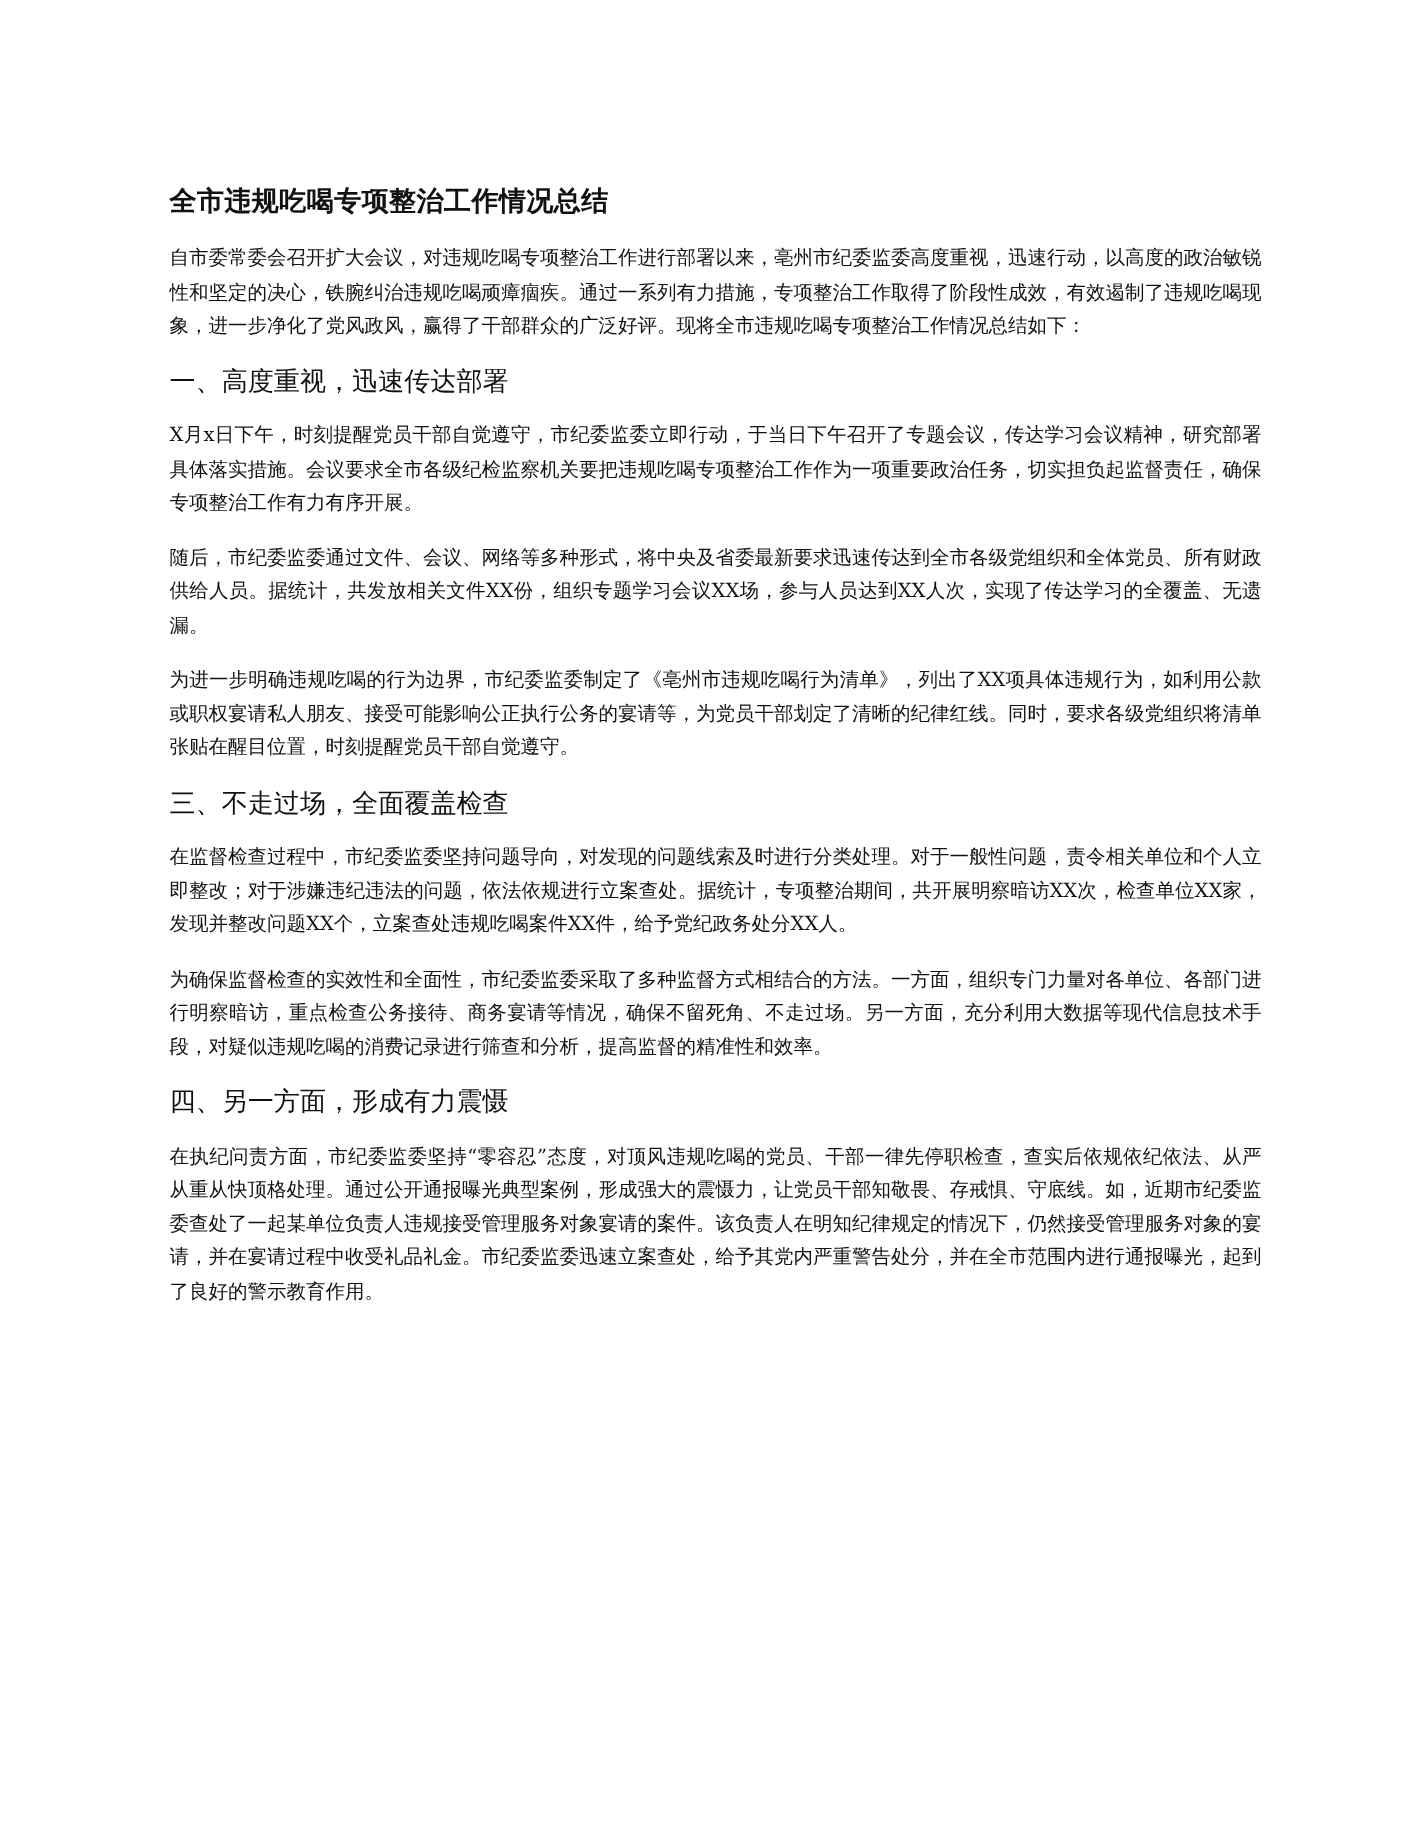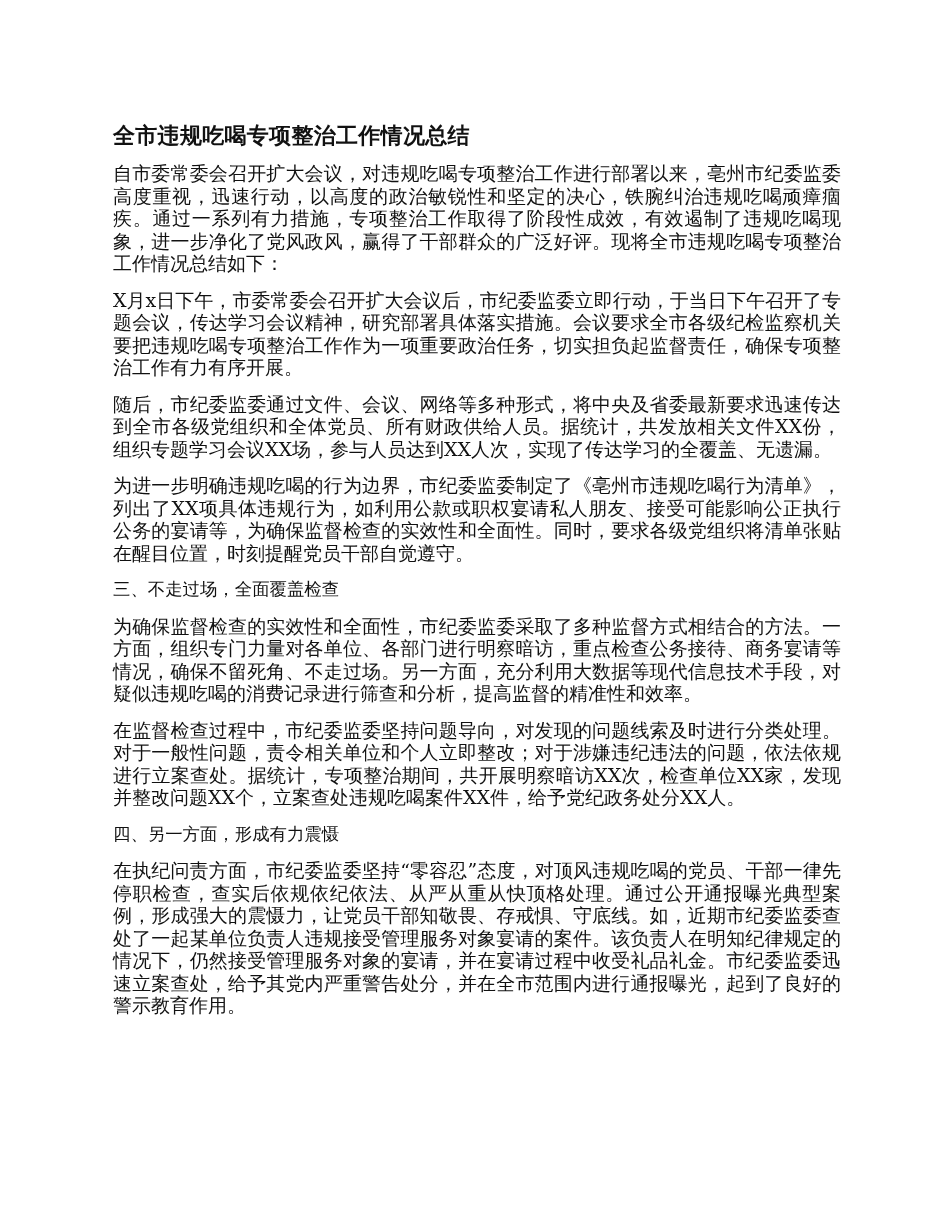--- a/index.html
+++ b/index.html
@@ -15,29 +15,29 @@
       font-family: "DejaVu Serif", "Liberation Serif", serif;
       color: #111111;
     }
     .page {
       position: absolute;
       left: 113px;
       top: 124px;
       width: 728px;
     }
     .doc-title {
-      font-family: Liberation Serif, serif;
+      font-family: Liberation Mono, monospace;
       font-weight: bold;
-      font-size: 22px;
+      font-size: 18px;
       line-height: 24px;
       margin: 0 0 14px 0;
       letter-spacing: 0.3px;
     }
     .para {
-      font-size: 19px;
+      font-size: 13px;
       line-height: 22.5px;
       margin: 0 0 14px 0;
       text-align: justify;
       text-justify: inter-character;
       word-break: break-all;
     }
     .heading {
       font-size: 17.4px;
       line-height: 22.5px;
       margin: 0 0 14px 0;
@@ -45,31 +45,32 @@
     }
   </style>
 </head>
 <body>
 
 <div class="page">
   <h1 class="doc-title">全市违规吃喝专项整治工作情况总结</h1>
   <p class="para">自市委常委会召开扩大会议，对违规吃喝专项整治工作进行部署以来，亳州市纪委监委高度重视，迅速行动，以高度的政治敏锐性和坚定的决心，铁腕纠治违规吃喝顽瘴痼疾。通过一系列有力措施，专项整治工作取得了阶段性成效，有效遏制了违规吃喝现象，进一步净化了党风政风，赢得了干部群众的广泛好评。现将全市违规吃喝专项整治工作情况总结如下：</p>
 
   <div>
-    <p class="para">X月x日下午，市委常委会召开扩大会议后，市纪委监委立即行动，于当日下午召开了专题会议，传达学习会议精神，研究部署具体落实措施。会议要求全市各级纪检监察机关要把违规吃喝专项整治工作作为一项重要政治任务，切实担负起监督责任，确保专项整治工作有力有序开展。</p>
+    <h2 class="heading">一、高度重视，迅速传达部署</h2>
+    <p class="para">X月x日下午，时刻提醒党员干部自觉遵守，市纪委监委立即行动，于当日下午召开了专题会议，传达学习会议精神，研究部署具体落实措施。会议要求全市各级纪检监察机关要把违规吃喝专项整治工作作为一项重要政治任务，切实担负起监督责任，确保专项整治工作有力有序开展。</p>
     <p class="para">随后，市纪委监委通过文件、会议、网络等多种形式，将中央及省委最新要求迅速传达到全市各级党组织和全体党员、所有财政供给人员。据统计，共发放相关文件XX份，组织专题学习会议XX场，参与人员达到XX人次，实现了传达学习的全覆盖、无遗漏。</p>
   </div>
 
   <div>
-    <p class="para">为进一步明确违规吃喝的行为边界，市纪委监委制定了《亳州市违规吃喝行为清单》，列出了XX项具体违规行为，如利用公款或职权宴请私人朋友、接受可能影响公正执行公务的宴请等，为确保监督检查的实效性和全面性。同时，要求各级党组织将清单张贴在醒目位置，时刻提醒党员干部自觉遵守。</p>
+    <p class="para">为进一步明确违规吃喝的行为边界，市纪委监委制定了《亳州市违规吃喝行为清单》，列出了XX项具体违规行为，如利用公款或职权宴请私人朋友、接受可能影响公正执行公务的宴请等，为党员干部划定了清晰的纪律红线。同时，要求各级党组织将清单张贴在醒目位置，时刻提醒党员干部自觉遵守。</p>
   </div>
 
   <div>
     <h2 class="heading">三、不走过场，全面覆盖检查</h2>
+    <p class="para">在监督检查过程中，市纪委监委坚持问题导向，对发现的问题线索及时进行分类处理。对于一般性问题，责令相关单位和个人立即整改；对于涉嫌违纪违法的问题，依法依规进行立案查处。据统计，专项整治期间，共开展明察暗访XX次，检查单位XX家，发现并整改问题XX个，立案查处违规吃喝案件XX件，给予党纪政务处分XX人。</p>
     <p class="para">为确保监督检查的实效性和全面性，市纪委监委采取了多种监督方式相结合的方法。一方面，组织专门力量对各单位、各部门进行明察暗访，重点检查公务接待、商务宴请等情况，确保不留死角、不走过场。另一方面，充分利用大数据等现代信息技术手段，对疑似违规吃喝的消费记录进行筛查和分析，提高监督的精准性和效率。</p>
-    <p class="para">在监督检查过程中，市纪委监委坚持问题导向，对发现的问题线索及时进行分类处理。对于一般性问题，责令相关单位和个人立即整改；对于涉嫌违纪违法的问题，依法依规进行立案查处。据统计，专项整治期间，共开展明察暗访XX次，检查单位XX家，发现并整改问题XX个，立案查处违规吃喝案件XX件，给予党纪政务处分XX人。</p>
   </div>
 
   <div>
     <h2 class="heading">四、另一方面，形成有力震慑</h2>
     <p class="para">在执纪问责方面，市纪委监委坚持“零容忍”态度，对顶风违规吃喝的党员、干部一律先停职检查，查实后依规依纪依法、从严从重从快顶格处理。通过公开通报曝光典型案例，形成强大的震慑力，让党员干部知敬畏、存戒惧、守底线。如，近期市纪委监委查处了一起某单位负责人违规接受管理服务对象宴请的案件。该负责人在明知纪律规定的情况下，仍然接受管理服务对象的宴请，并在宴请过程中收受礼品礼金。市纪委监委迅速立案查处，给予其党内严重警告处分，并在全市范围内进行通报曝光，起到了良好的警示教育作用。</p>
   </div>
 </div>
 
 </body></html>

